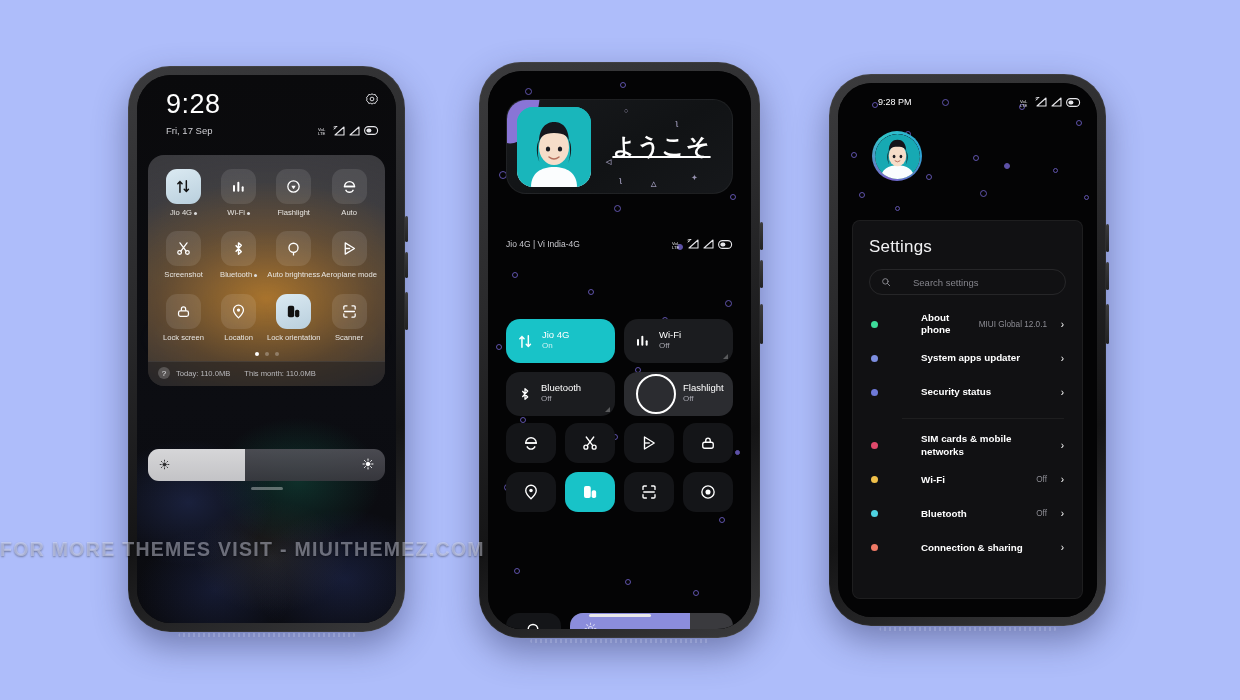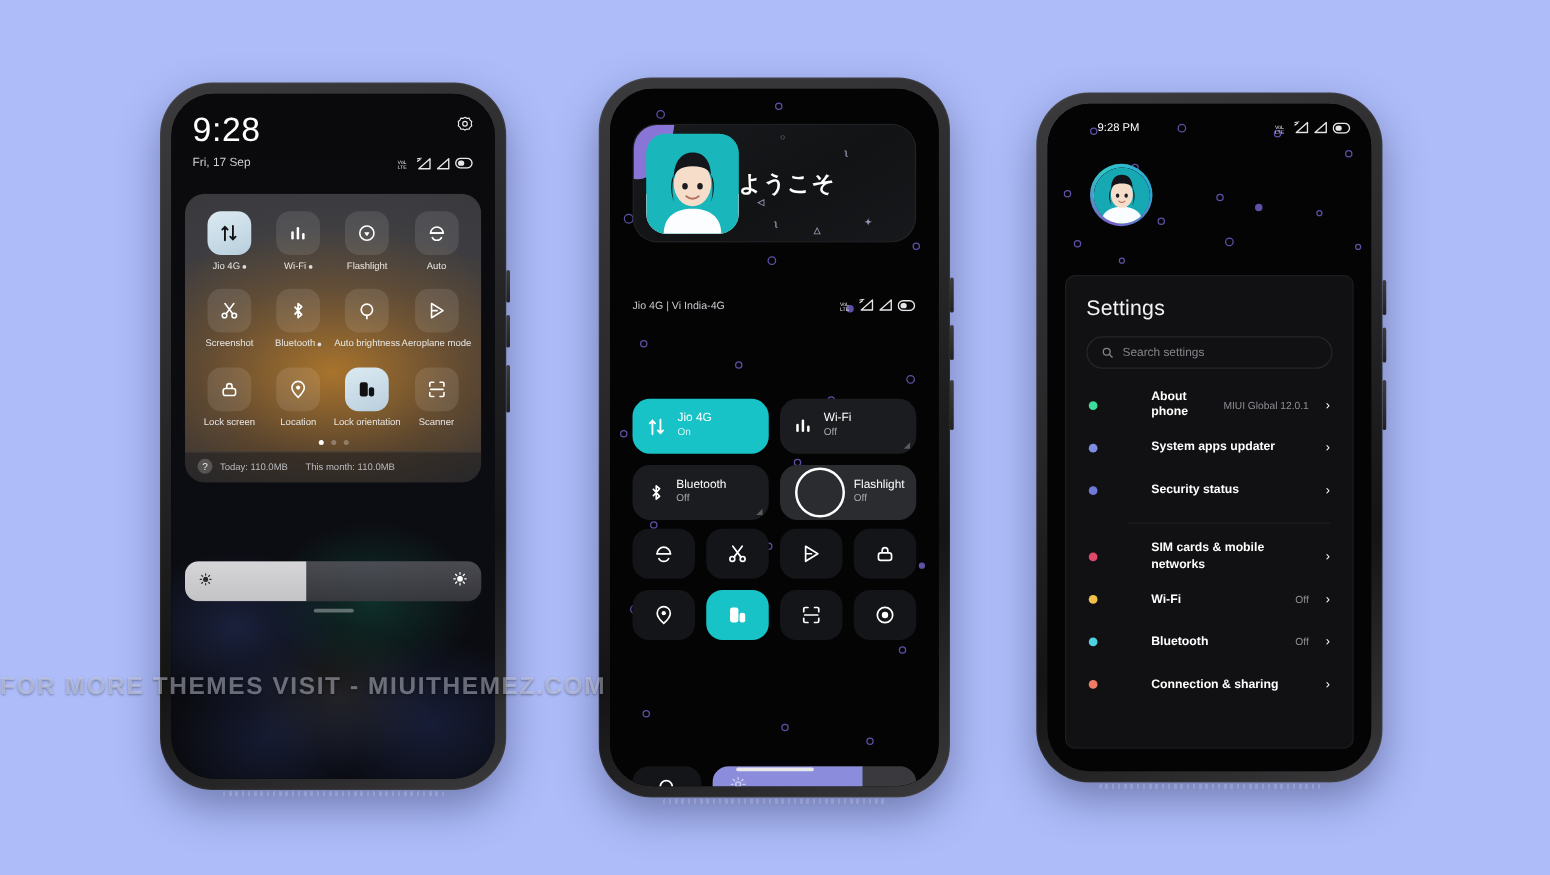--- a/index.html
+++ b/index.html
@@ -57,21 +57,21 @@
   }
   .p1 .wall::after{
     content:""; position:absolute; inset:0;
     background:
       radial-gradient(38px 30px at 14% 48%, rgba(80,95,180,.18), transparent 70%),
       radial-gradient(38px 30px at 38% 44%, rgba(70,85,170,.20), transparent 70%),
       radial-gradient(38px 30px at 63% 46%, rgba(40,120,110,.18), transparent 70%),
       radial-gradient(38px 30px at 86% 48%, rgba(120,120,130,.14), transparent 70%);
     filter:blur(6px);
   }
-  .p1 .topbar{ position:absolute; left:0; right:0; top:0; padding:16px 17px 0; }
+  .p1 .topbar{ position:absolute; left:12px; right:0; top:0; padding:16px 17px 0; }
   .p1 .clock{ font-size:27px; font-weight:400; color:#fff; letter-spacing:.5px; line-height:1; }
   .p1 .row2{ display:flex; align-items:center; justify-content:space-between; margin-top:7px; }
   .p1 .date{ font-size:9.5px; color:#cfcfd4; }
   .p1 .gear{ position:absolute; right:17px; top:17px; }
 
   .qs{
     position:absolute; left:11px; right:11px; top:80px;
     border-radius:16px; overflow:hidden;
     background:
       radial-gradient(110% 70% at 50% 62%, rgba(214,140,40,.72) 0%, rgba(150,100,40,.42) 42%, rgba(60,58,60,.55) 72%, rgba(52,52,56,.72) 100%),
@@ -145,21 +145,21 @@
   .widget .blob{
     position:absolute; left:-14px; top:-12px; width:44px; height:56px;
     background:#8f7ae0; border-radius:0 0 60% 45%/0 0 80% 70%;
     transform:rotate(8deg); opacity:.95;
   }
   .avatar{
     width:74px; height:80px; border-radius:16px; margin-left:10px;
     background:linear-gradient(180deg,#21bcc0,#17aeb4 60%,#ffffff 60%,#f3f6f8 100%);
     position:relative; overflow:hidden; flex:0 0 auto; z-index:2;
   }
-  .jp{ flex:1; color:#fff; font-size:18px; font-weight:700; letter-spacing:1px; z-index:2; }
+  .jp{ flex:1; text-align:center; color:#fff; font-size:23px; font-weight:700; letter-spacing:1px; z-index:2;text-decoration:underline; }
   .confetti{ position:absolute; inset:0; z-index:1; }
   .confetti b{ position:absolute; color:#cfc8f2; font-size:7px; opacity:.7; }
 
   .p2 .statusline{
     position:absolute; left:18px; right:18px; top:168px;
     display:flex; align-items:center; justify-content:space-between;
   }
   .p2 .carrier{ font-size:8.5px; color:#c9c9cf; }
 
   .p2 .clockrow{ position:absolute; left:18px; right:18px; top:204px; display:flex; align-items:flex-end; }
@@ -227,21 +227,21 @@
     border-radius:8px;
     background:#111113;
     border:1px solid rgba(255,255,255,.055);
     padding:16px 16px 0;
     overflow:hidden;
   }
   .panel h1{ font-size:17px; font-weight:400; color:#f2f2f4; letter-spacing:.2px; }
   .search{
     margin-top:12px; height:26px; border-radius:13px;
     border:1px solid rgba(255,255,255,.09);
-    display:flex; align-items:center; gap:7px; padding:0 11px;
+    display:flex; align-items:center; gap:22px; padding:0 11px;
   }
   .search .ph{ font-size:9.5px; color:#85858c; }
   .slist{ margin-top:12px; }
   .sitem{ display:flex; align-items:center; min-height:34px; padding:5px 2px; }
   .sdot{ width:7px;height:7px;border-radius:50%; flex:0 0 auto; margin-right:19px; }
   .sname{ font-size:9.8px; color:#fff; font-weight:700; flex:1; line-height:1.25;margin-left:24px; }
   .sval{ font-size:8.2px; color:#8d8d94; margin-right:9px; white-space:nowrap; }
   .chev{ color:#fff; font-size:10px; width:8px; text-align:right; }
   .sep{ height:1px; background:rgba(255,255,255,.055); margin:9px 2px 9px 33px; }
 

